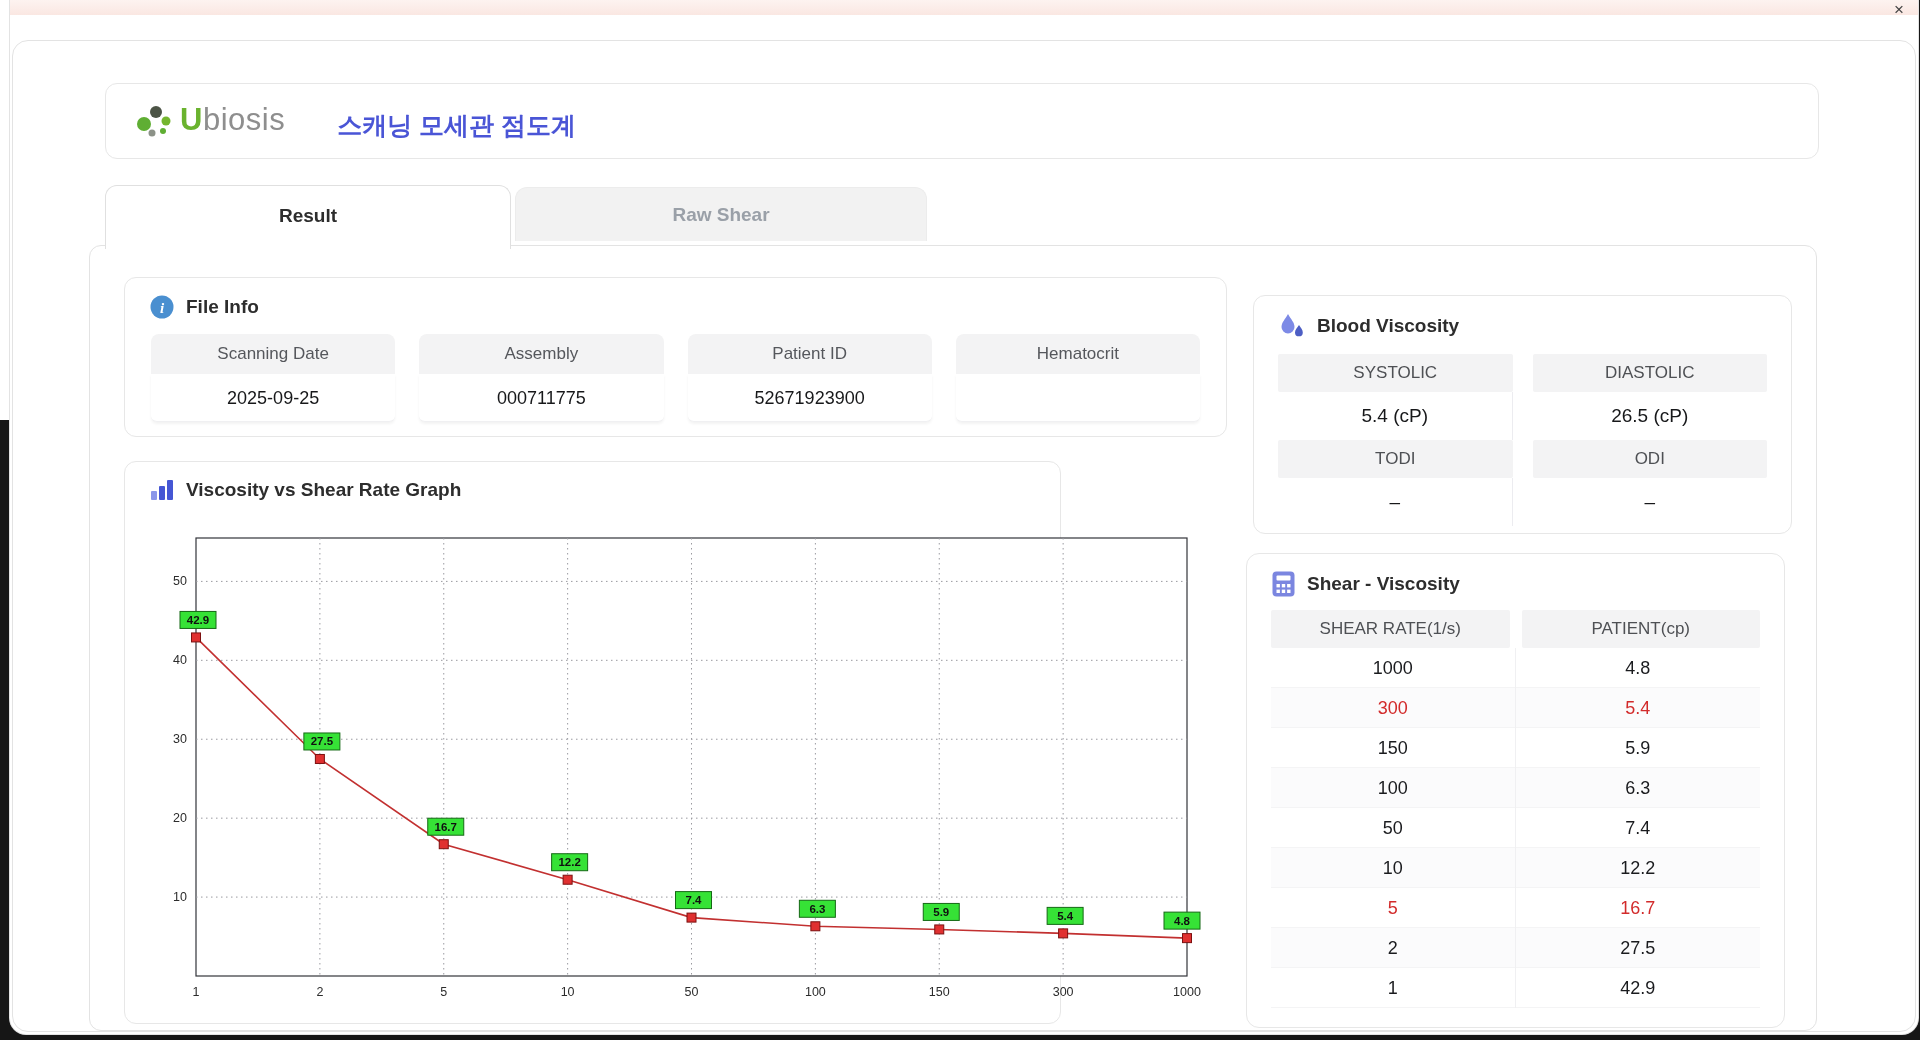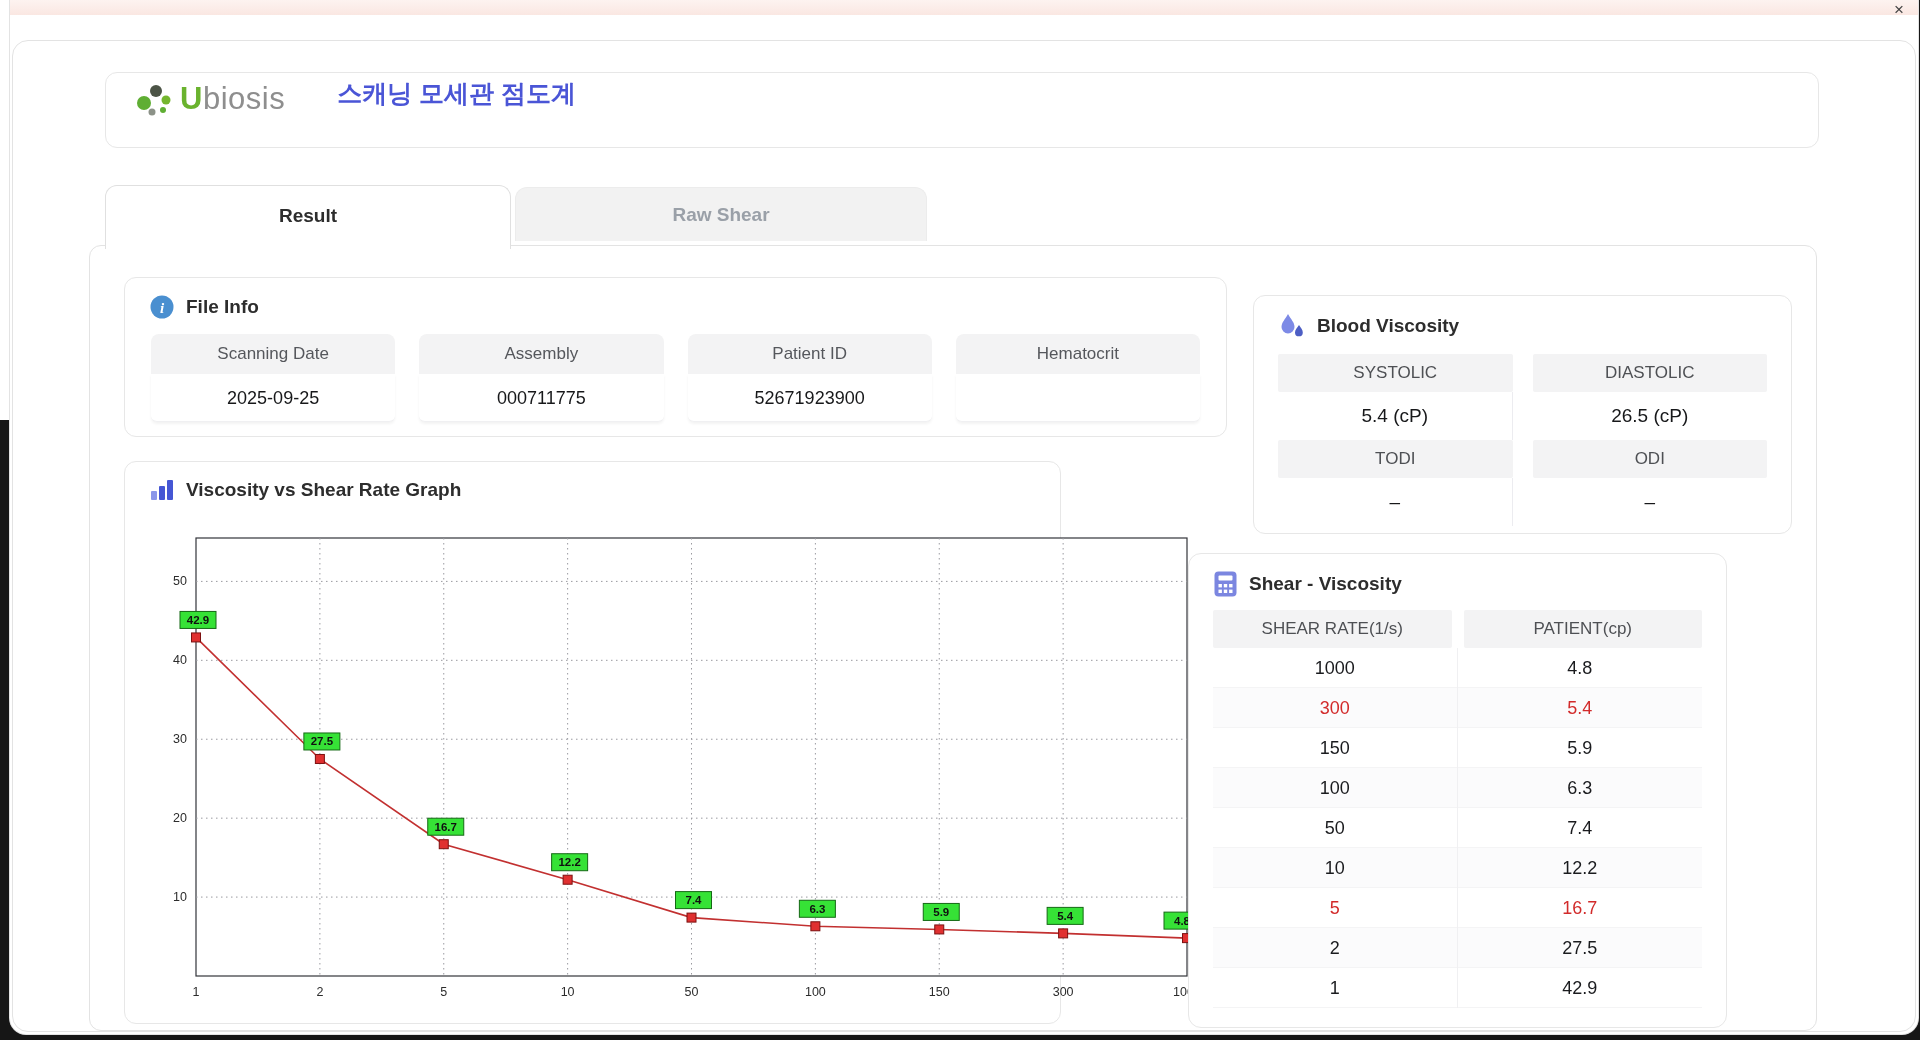--- a/index.html
+++ b/index.html
@@ -25,23 +25,23 @@
     position: absolute; top: 1px; right: 14px;
     font-size: 17px; line-height: 17px; color: #444; cursor: pointer;
   }
 
   .main-card {
     position: absolute; left: 2px; right: 2px; top: 40px; bottom: 2px;
     border: 1px solid #e3e3e3; border-radius: 16px; background: #fff;
   }
 
   .header-card {
-    position: absolute; left: 92px; top: 31px; width: 1714px; height: 76px;
+    position: absolute; left: 92px; top: 42px; width: 1714px; height: 76px;
     border: 1px solid #e7e7e7; border-radius: 12px;
-    display: flex; align-items: flex-start; padding: 4px 28px; background: #fff;
+    display: flex; align-items: flex-end; padding: 16px 28px; background: #fff;
   }
   .logo { display: flex; align-items: center; gap: 4px; }
   .logo-text { font-size: 31px; letter-spacing: 0.5px; font-weight: 500; }
   .logo-u { color: #6ab32e; font-weight: 600; }
   .logo-rest { color: #8e8e8e; }
   .app-title { margin-left: 52px; font-size: 25px; font-weight: 700; color: #4a55d6; }
 
   .tab {
     position: absolute; text-align: center; font-weight: 700; font-size: 19px;
     border-radius: 12px 12px 0 0; cursor: pointer;
@@ -61,21 +61,21 @@
     position: absolute; left: 76px; top: 204px; width: 1728px; height: 786px;
     border: 1px solid #e3e3e3; border-radius: 12px; background: #fff; z-index: 2;
   }
 
   .panel-card {
     position: absolute; border: 1px solid #e7e7e7; border-radius: 12px; background: #fff;
   }
   .fileinfo-card { left: 34px; top: 31px; width: 1103px; height: 160px; }
   .graph-card    { left: 34px; top: 215px; width: 937px; height: 563px; }
   .bv-card       { left: 1163px; top: 49px; width: 539px; height: 239px; }
-  .sv-card       { left: 1098px; top: 307px; width: 539px; height: 475px; border-radius: 13px; }
+  .sv-card       { left: 1156px; top: 307px; width: 539px; height: 475px; border-radius: 13px; }
 
   .card-title {
     display: flex; align-items: center; gap: 11px;
     padding: 16px 24px 0 24px; font-size: 19px; font-weight: 700; color: #2d2d2d;
   }
   .card-title svg { flex: 0 0 auto; }
 
   .fi-fields { display: grid; grid-template-columns: repeat(4, 1fr); column-gap: 24px; margin: 14px 26px 0 26px; }
   .fi-label {
     height: 40px; line-height: 40px; text-align: center;

